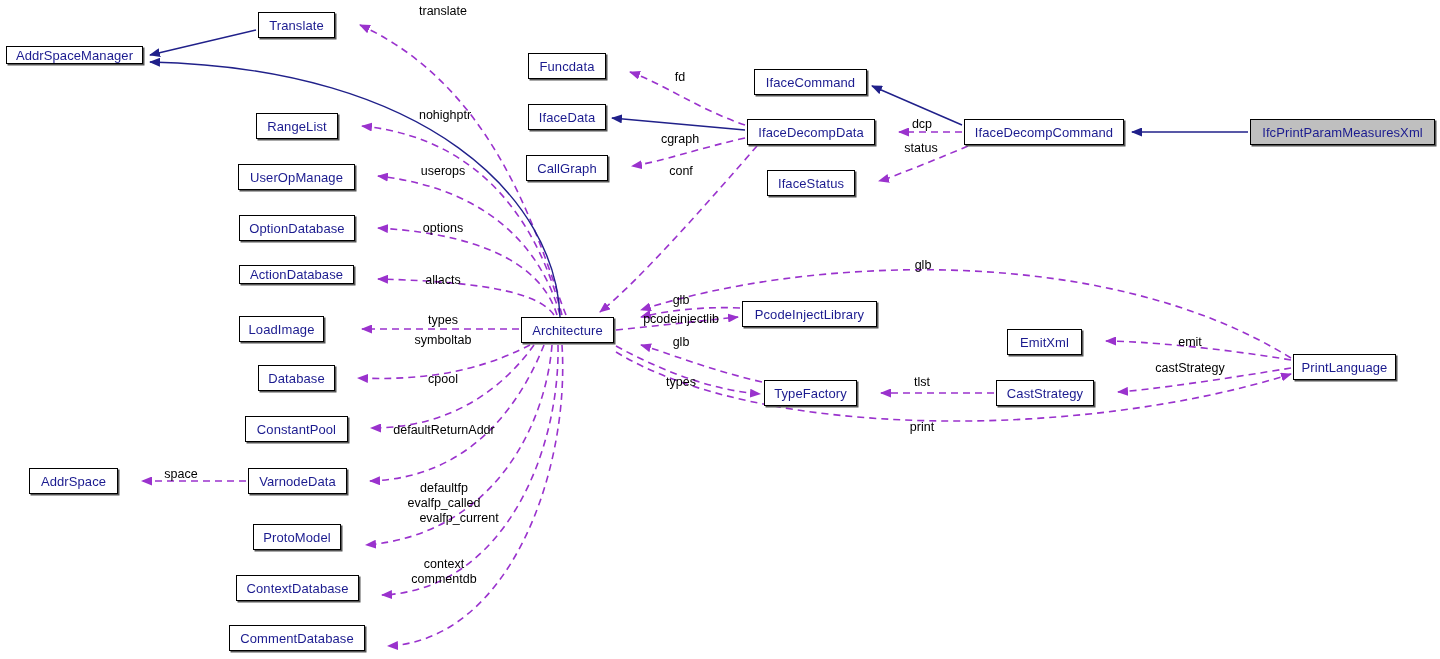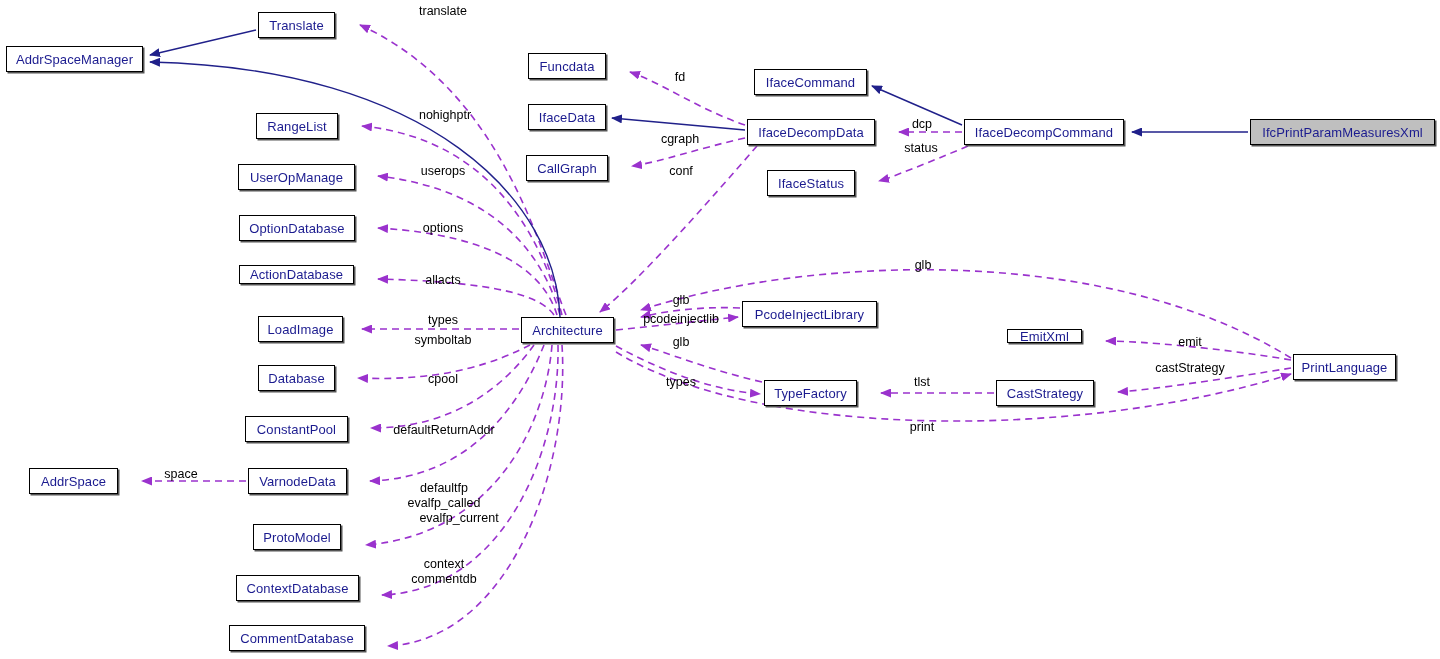--- a/index.html
+++ b/index.html
@@ -97,44 +97,44 @@
     <g id="inherit-edges">
         <path d="M 256,30 L 150,55" fill="none" stroke="#20208a" stroke-width="1.4" marker-end="url(#arrow-inherit)"></path>
         <path d="M 560,317 C 556,200 430,68 150,62" fill="none" stroke="#20208a" stroke-width="1.4" marker-end="url(#arrow-inherit)"></path>
         <path d="M 745,130 L 612,118" fill="none" stroke="#20208a" stroke-width="1.4" marker-end="url(#arrow-inherit)"></path>
         <path d="M 962,125 L 872,86" fill="none" stroke="#20208a" stroke-width="1.4" marker-end="url(#arrow-inherit)"></path>
         <path d="M 1248,132 L 1132,132" fill="none" stroke="#20208a" stroke-width="1.4" marker-end="url(#arrow-inherit)"></path>
       </g>
   </svg>
 
   <div id="node-layer">
-      <div class="node" style="left: 6px; top: 46px; width: 137px; height: 26px; border-color: rgb(0, 0, 0); color: rgb(27, 27, 143); background: rgb(255, 255, 255);">AddrSpaceManager</div>
+      <div class="node" style="left: 6px; top: 46px; width: 137px; height: 18px; border-color: rgb(0, 0, 0); color: rgb(27, 27, 143); background: rgb(255, 255, 255);">AddrSpaceManager</div>
       <div class="node" style="left: 258px; top: 12px; width: 77px; height: 26px; border-color: rgb(0, 0, 0); color: rgb(27, 27, 143); background: rgb(255, 255, 255);">Translate</div>
       <div class="node" style="left: 256px; top: 113px; width: 82px; height: 26px; border-color: rgb(0, 0, 0); color: rgb(27, 27, 143); background: rgb(255, 255, 255);">RangeList</div>
       <div class="node" style="left: 238px; top: 164px; width: 117px; height: 26px; border-color: rgb(0, 0, 0); color: rgb(27, 27, 143); background: rgb(255, 255, 255);">UserOpManage</div>
       <div class="node" style="left: 239px; top: 215px; width: 116px; height: 26px; border-color: rgb(0, 0, 0); color: rgb(27, 27, 143); background: rgb(255, 255, 255);">OptionDatabase</div>
       <div class="node" style="left: 239px; top: 265px; width: 115px; height: 19px; border-color: rgb(0, 0, 0); color: rgb(27, 27, 143); background: rgb(255, 255, 255);">ActionDatabase</div>
-      <div class="node" style="left: 258px; top: 316px; width: 85px; height: 26px; border-color: rgb(0, 0, 0); color: rgb(27, 27, 143); background: rgb(255, 255, 255);">LoadImage</div>
+      <div class="node" style="left: 239px; top: 316px; width: 85px; height: 26px; border-color: rgb(0, 0, 0); color: rgb(27, 27, 143); background: rgb(255, 255, 255);">LoadImage</div>
       <div class="node" style="left: 258px; top: 365px; width: 77px; height: 26px; border-color: rgb(0, 0, 0); color: rgb(27, 27, 143); background: rgb(255, 255, 255);">Database</div>
       <div class="node" style="left: 245px; top: 416px; width: 103px; height: 26px; border-color: rgb(0, 0, 0); color: rgb(27, 27, 143); background: rgb(255, 255, 255);">ConstantPool</div>
       <div class="node" style="left: 29px; top: 468px; width: 89px; height: 26px; border-color: rgb(0, 0, 0); color: rgb(27, 27, 143); background: rgb(255, 255, 255);">AddrSpace</div>
       <div class="node" style="left: 248px; top: 468px; width: 99px; height: 26px; border-color: rgb(0, 0, 0); color: rgb(27, 27, 143); background: rgb(255, 255, 255);">VarnodeData</div>
       <div class="node" style="left: 253px; top: 524px; width: 88px; height: 26px; border-color: rgb(0, 0, 0); color: rgb(27, 27, 143); background: rgb(255, 255, 255);">ProtoModel</div>
       <div class="node" style="left: 236px; top: 575px; width: 123px; height: 26px; border-color: rgb(0, 0, 0); color: rgb(27, 27, 143); background: rgb(255, 255, 255);">ContextDatabase</div>
       <div class="node" style="left: 229px; top: 625px; width: 136px; height: 26px; border-color: rgb(0, 0, 0); color: rgb(27, 27, 143); background: rgb(255, 255, 255);">CommentDatabase</div>
       <div class="node" style="left: 528px; top: 53px; width: 78px; height: 26px; border-color: rgb(0, 0, 0); color: rgb(27, 27, 143); background: rgb(255, 255, 255);">Funcdata</div>
       <div class="node" style="left: 528px; top: 104px; width: 78px; height: 26px; border-color: rgb(0, 0, 0); color: rgb(27, 27, 143); background: rgb(255, 255, 255);">IfaceData</div>
       <div class="node" style="left: 526px; top: 155px; width: 82px; height: 26px; border-color: rgb(0, 0, 0); color: rgb(27, 27, 143); background: rgb(255, 255, 255);">CallGraph</div>
       <div class="node" style="left: 521px; top: 317px; width: 93px; height: 26px; border-color: rgb(0, 0, 0); color: rgb(27, 27, 143); background: rgb(255, 255, 255);">Architecture</div>
       <div class="node" style="left: 754px; top: 69px; width: 113px; height: 26px; border-color: rgb(0, 0, 0); color: rgb(27, 27, 143); background: rgb(255, 255, 255);">IfaceCommand</div>
       <div class="node" style="left: 747px; top: 119px; width: 128px; height: 26px; border-color: rgb(0, 0, 0); color: rgb(27, 27, 143); background: rgb(255, 255, 255);">IfaceDecompData</div>
       <div class="node" style="left: 767px; top: 170px; width: 88px; height: 26px; border-color: rgb(0, 0, 0); color: rgb(27, 27, 143); background: rgb(255, 255, 255);">IfaceStatus</div>
       <div class="node" style="left: 742px; top: 301px; width: 135px; height: 26px; border-color: rgb(0, 0, 0); color: rgb(27, 27, 143); background: rgb(255, 255, 255);">PcodeInjectLibrary</div>
       <div class="node" style="left: 764px; top: 380px; width: 93px; height: 26px; border-color: rgb(0, 0, 0); color: rgb(27, 27, 143); background: rgb(255, 255, 255);">TypeFactory</div>
-      <div class="node" style="left: 1007px; top: 329px; width: 75px; height: 14px; border-color: rgb(0, 0, 0); color: rgb(27, 27, 143); background: rgb(255, 255, 255);">EmitXml</div>
+      <div class="node" style="left: 1007px; top: 329px; width: 75px; height: 26px; border-color: rgb(0, 0, 0); color: rgb(27, 27, 143); background: rgb(255, 255, 255);">EmitXml</div>
       <div class="node" style="left: 996px; top: 380px; width: 98px; height: 26px; border-color: rgb(0, 0, 0); color: rgb(27, 27, 143); background: rgb(255, 255, 255);">CastStrategy</div>
       <div class="node" style="left: 1293px; top: 354px; width: 103px; height: 26px; border-color: rgb(0, 0, 0); color: rgb(27, 27, 143); background: rgb(255, 255, 255);">PrintLanguage</div>
       <div class="node" style="left: 964px; top: 119px; width: 160px; height: 26px; border-color: rgb(0, 0, 0); color: rgb(27, 27, 143); background: rgb(255, 255, 255);">IfaceDecompCommand</div>
       <div class="node highlight" style="left: 1250px; top: 119px; width: 185px; height: 26px; border-color: rgb(0, 0, 0); color: rgb(27, 27, 143); background: rgb(191, 191, 191);">IfcPrintParamMeasuresXml</div>
     </div>
   <div id="label-layer">
       <div class="edge-label" style="left: 443px; top: 4px; color: rgb(0, 0, 0);">translate</div>
       <div class="edge-label" style="left: 680px; top: 70px; color: rgb(0, 0, 0);">fd</div>
       <div class="edge-label" style="left: 445px; top: 108px; color: rgb(0, 0, 0);">nohighptr</div>
       <div class="edge-label" style="left: 680px; top: 132px; color: rgb(0, 0, 0);">cgraph</div>

